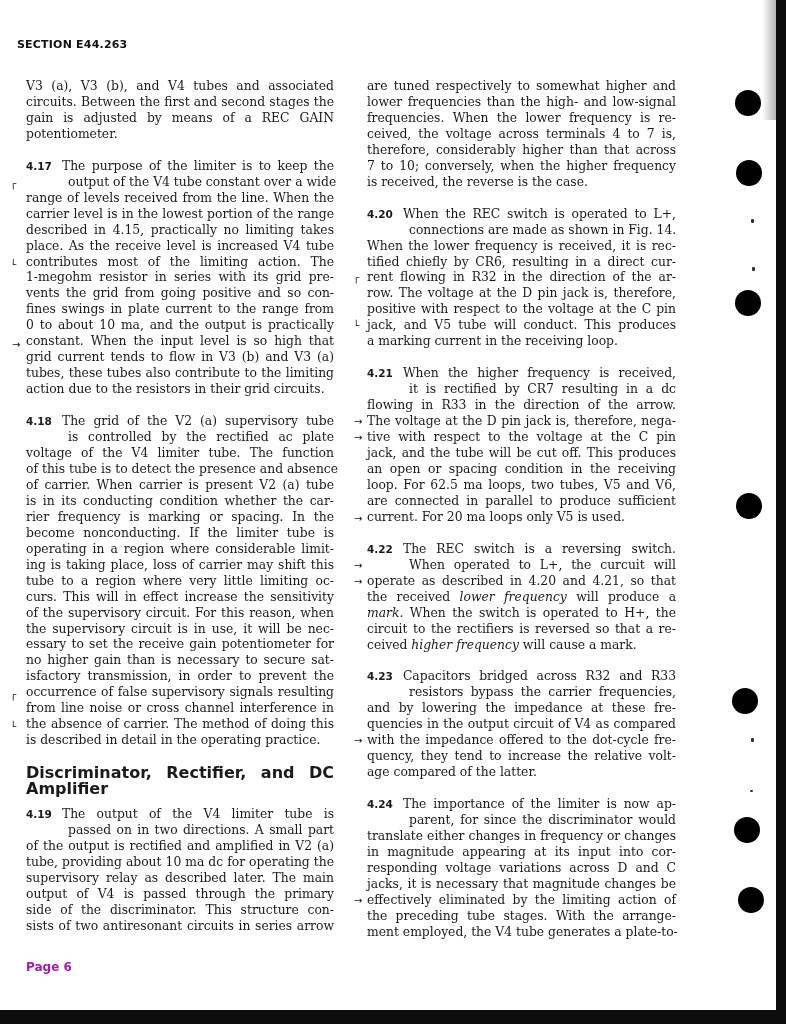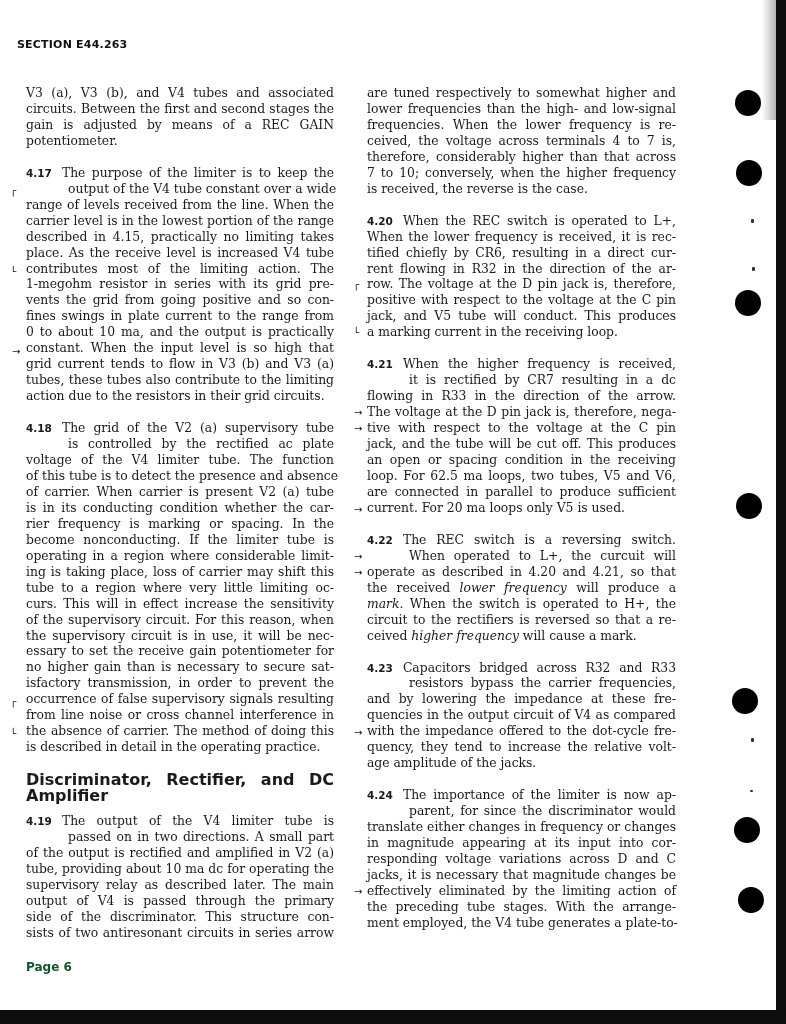--- a/index.html
+++ b/index.html
@@ -20,24 +20,24 @@
     border-top-right-radius: 4px;
   }
   .header {
     position: absolute; left: 17px; top: 38px;
     font-family: "DejaVu Sans", "Liberation Sans", sans-serif;
     font-weight: bold; font-size: 11px; letter-spacing: 0.2px; color: #111;
   }
   .footer {
     position: absolute; left: 26px; top: 960px;
     font-family: "DejaVu Sans", "Liberation Sans", sans-serif;
-    font-weight: bold; font-size: 12px; color: #14532d;
+    font-weight: bold; font-size: 12px; color: #a21caf;
   }
   .col {
-    position: absolute; top: 86px;
+    position: absolute; top: 79px;
     font-size: 12.35px; line-height: 15.95px;
     text-align: justify;
   }
   .col.left { left: 26px; width: 308px; }
   .col.right { left: 367px; width: 309px; }
   .para { position: relative; margin: 0 0 16px 0; }
   .para .num {
     font-family: "DejaVu Sans", "Liberation Sans", sans-serif;
     font-weight: bold; font-size: 10.5px; margin-right: 10px;
   }
@@ -153,20 +153,21 @@
     <span class="line">lower frequencies than the high- and low-signal</span>
     <span class="line">frequencies. When the lower frequency is re-</span>
     <span class="line">ceived, the voltage across terminals 4 to 7 is,</span>
     <span class="line">therefore, considerably higher than that across</span>
     <span class="line">7 to 10; conversely, when the higher frequency</span>
     <span class="line last">is received, the reverse is the case.</span>
   </div>
 
   <div class="para">
     <span class="line"><span class="num">4.20</span><span>When the REC switch is operated to L+,</span></span>
+    <span class="line" style="padding-left:42px;">connections are made as shown in Fig. 14.</span>
     <span class="line">When the lower frequency is received, it is rec-</span>
     <span class="line">tified chiefly by CR6, resulting in a direct cur-</span>
     <span class="line">rent flowing in R32 in the direction of the ar-</span>
     <span class="line">row. The voltage at the D pin jack is, therefore,</span>
     <span class="line">positive with respect to the voltage at the C pin</span>
     <span class="line">jack, and V5 tube will conduct. This produces</span>
     <span class="line last">a marking current in the receiving loop.</span>
     <span class="mark" style="left:-14px;top:66px;">┌</span>
     <span class="mark" style="left:-14px;top:114px;">└</span>
   </div>
@@ -199,21 +200,21 @@
     <span class="mark" style="left:-13px;top:35px;">→</span>
   </div>
 
   <div class="para">
     <span class="line"><span class="num">4.23</span><span>Capacitors bridged across R32 and R33</span></span>
     <span class="line" style="padding-left:42px;">resistors bypass the carrier frequencies,</span>
     <span class="line">and by lowering the impedance at these fre-</span>
     <span class="line">quencies in the output circuit of V4 as compared</span>
     <span class="line">with the impedance offered to the dot-cycle fre-</span>
     <span class="line">quency, they tend to increase the relative volt-</span>
-    <span class="line last">age amplitude of the jacks.</span>
+    <span class="line last">age compared of the latter.</span>
     <span class="mark" style="left:-13px;top:67px;">→</span>
   </div>
 
   <div class="para">
     <span class="line"><span class="num">4.24</span><span>The importance of the limiter is now ap-</span></span>
     <span class="line" style="padding-left:42px;">parent, for since the discriminator would</span>
     <span class="line">translate either changes in frequency or changes</span>
     <span class="line">in magnitude appearing at its input into cor-</span>
     <span class="line">responding voltage variations across D and C</span>
     <span class="line">jacks, it is necessary that magnitude changes be</span>

